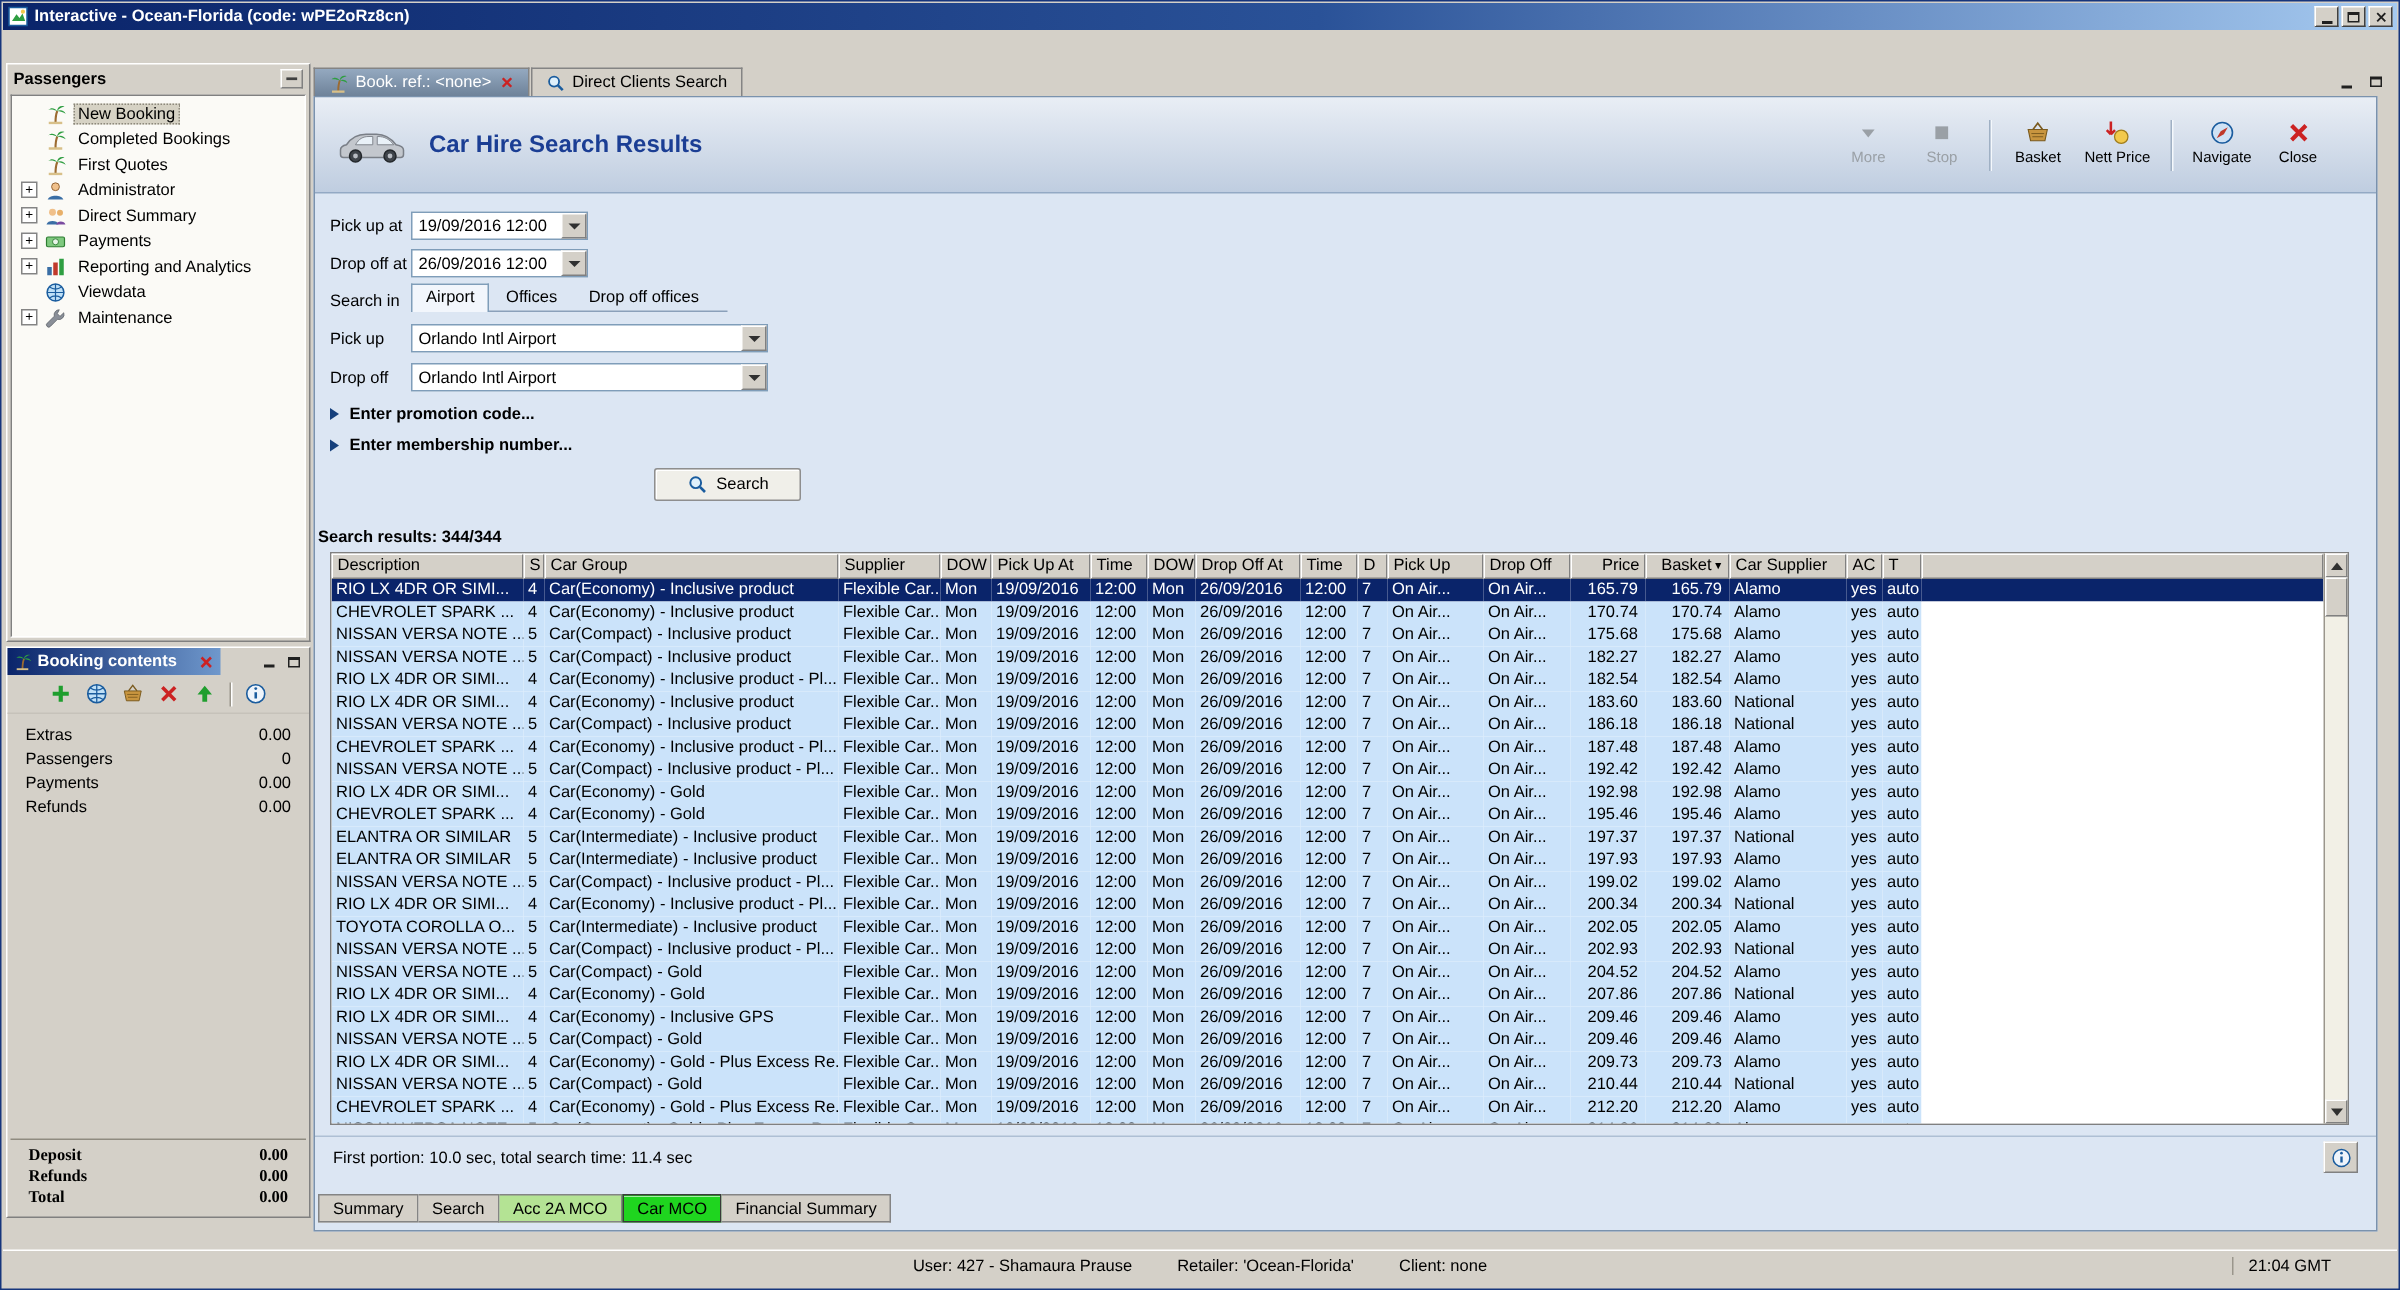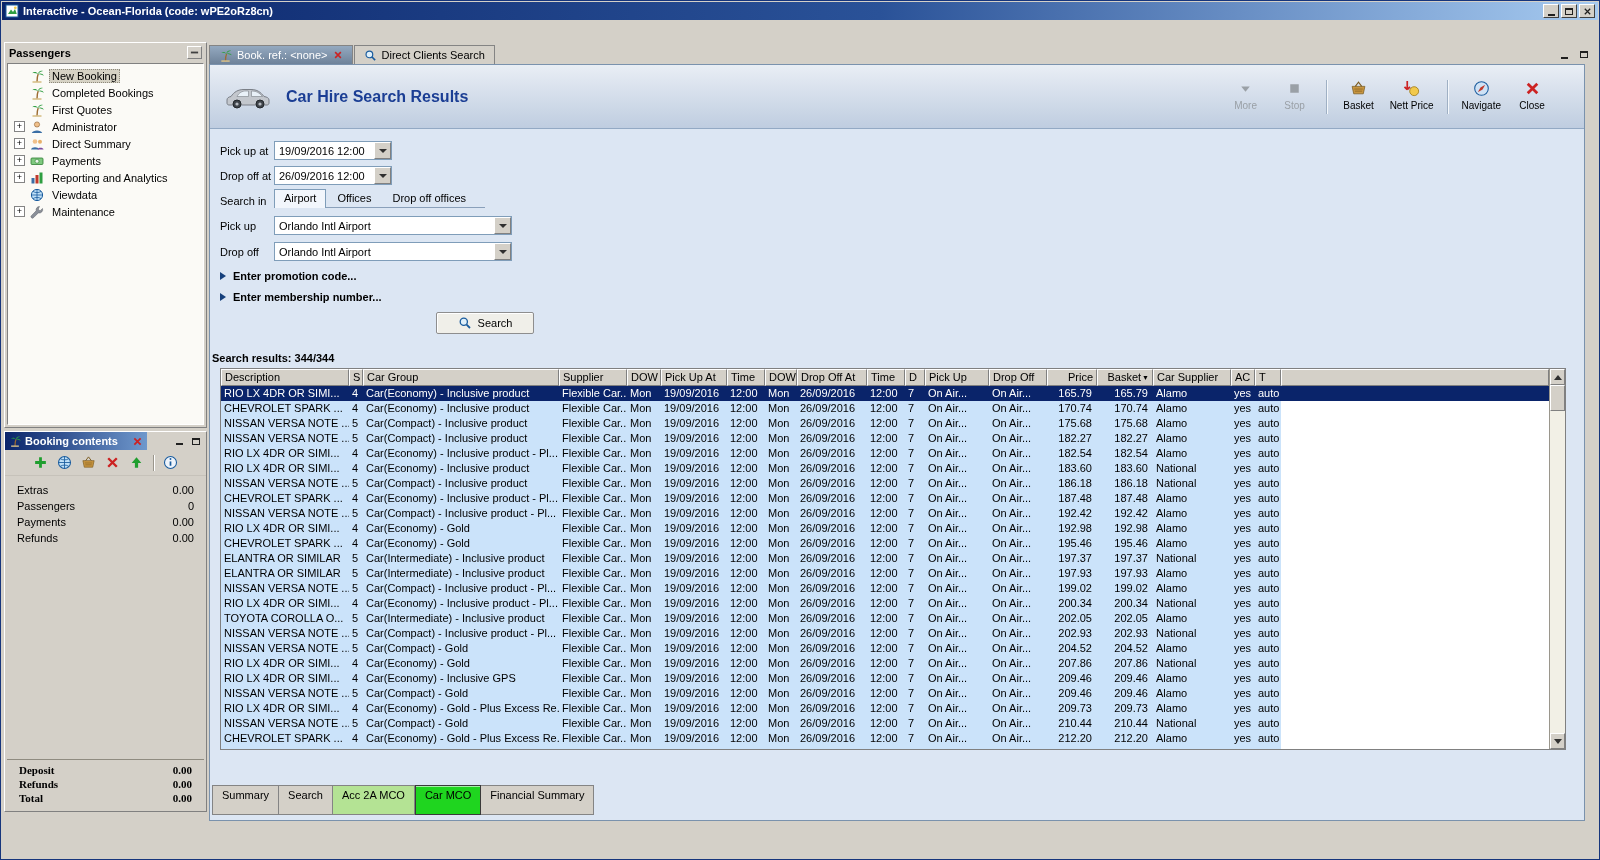--- a/index.html
+++ b/index.html
@@ -109,21 +109,21 @@
 .vsb-arrow-up{width:0;height:0;border-left:4px solid transparent;border-right:4px solid transparent;border-bottom:5px solid #303030;}
 .vsb-arrow-down{width:0;height:0;border-left:4px solid transparent;border-right:4px solid transparent;border-top:5px solid #303030;}
 .vsb-thumb{height:26px;background:#d4d0c8;border:1px solid;border-color:#fff #808080 #808080 #fff;flex:none;}
 .vsb-track{flex:1;}
 
 
 .timing{position:absolute;left:0;right:0;top:692px;height:28px;border-top:1px solid #aebfd4;display:flex;align-items:center;padding:0 12px;}
 .info-btn{margin-left:auto;width:23px;height:21px;background:#d4d0c8;border:1px solid;border-color:#fff #808080 #808080 #fff;display:flex;align-items:center;justify-content:center;}
 .info-btn .ic{width:14px;height:14px;}
 .foot-tabs{position:absolute;left:2px;bottom:5px;display:flex;}
-.ftab{height:30px;padding:3px 9px;background:#d4d0c8;border:1px solid #848484;border-left:none;white-space:nowrap;}
+.ftab{height:19px;padding:3px 9px;background:#d4d0c8;border:1px solid #848484;border-left:none;white-space:nowrap;}
 .ftab:first-child{border-left:1px solid #848484;}
 .ftab.active{border:1px solid #3a3a3a;box-shadow:inset 0 1px 0 rgba(255,255,255,.6);}
 
 
 .statusbar{position:absolute;left:1px;right:1px;top:832px;height:22px;background:#d4d0c8;border-top:1px solid #fff;}
 .sb-group{position:absolute;left:50%;top:4px;transform:translateX(-50%);display:flex;gap:30px;white-space:nowrap;}
 .sb-time{position:absolute;right:44px;top:4px;padding-left:10px;border-left:1px solid #9a968c;}
 </style>
 </head>
 <body>
@@ -1111,24 +1111,44 @@
             <span class="vsb-arrow-up"></span>
           </span>
         <span class="vsb-thumb"></span>
         <span class="vsb-track"></span>
         <span class="vsb-btn">
             <span class="vsb-arrow-down"></span>
           </span>
       </div>
     </div>
 
+    <div class="timing">
+      <span>First portion: 10.0 sec, total search time: 11.4 sec</span>
+      <span class="info-btn">
+          <span class="ic">
+            <svg viewBox="0 0 14 14">
+              <circle cx="7" cy="7" r="5.6" fill="#eef4fb" stroke="#1a5c9e"></circle>
+              <path d="M7 6v4" stroke="#1a5c9e" stroke-width="1.6"></path>
+              <circle cx="7" cy="3.8" r=".9" fill="#1a5c9e"></circle>
+            </svg>
+          </span>
+        </span>
+    </div>
 
     <div class="foot-tabs">
         <div class="ftab">Summary</div>
         <div class="ftab">Search</div>
         <div class="ftab" style="background: rgb(180, 227, 148);">Acc 2A MCO</div>
         <div class="ftab active" style="background: rgb(31, 213, 31);">Car MCO</div>
         <div class="ftab">Financial Summary</div>
       </div>
   </div>
 
+  <div class="statusbar">
+    <div class="sb-group">
+      <span>User: 427 - Shamaura Prause</span>
+      <span>Retailer: 'Ocean-Florida'</span>
+      <span>Client: none</span>
+    </div>
+    <span class="sb-time">21:04 GMT</span>
+  </div>
 
 </div>
 
 </body></html>

